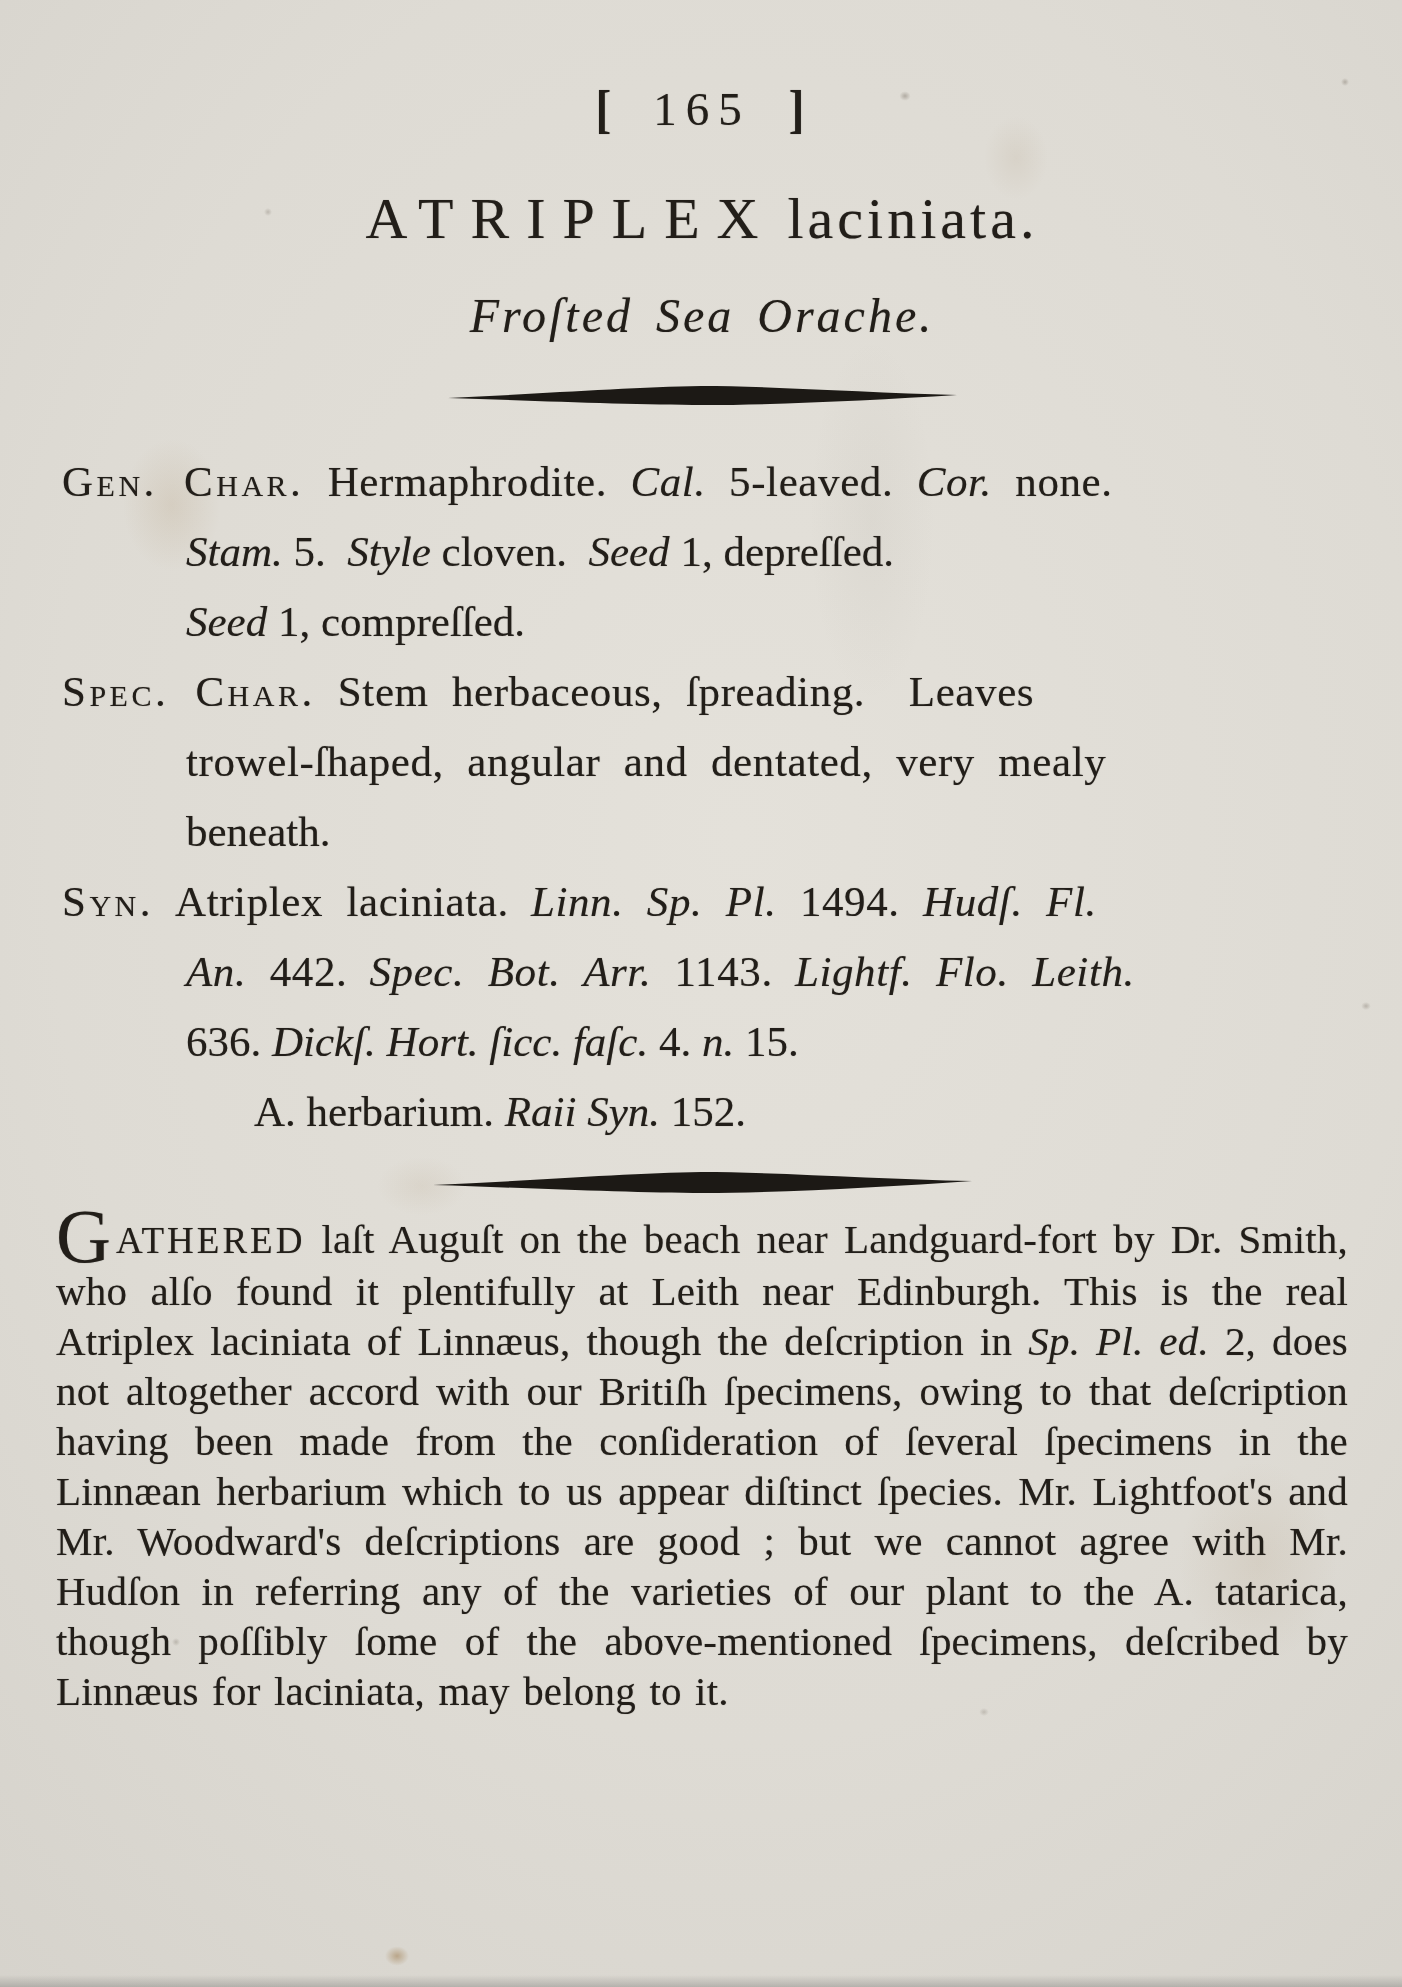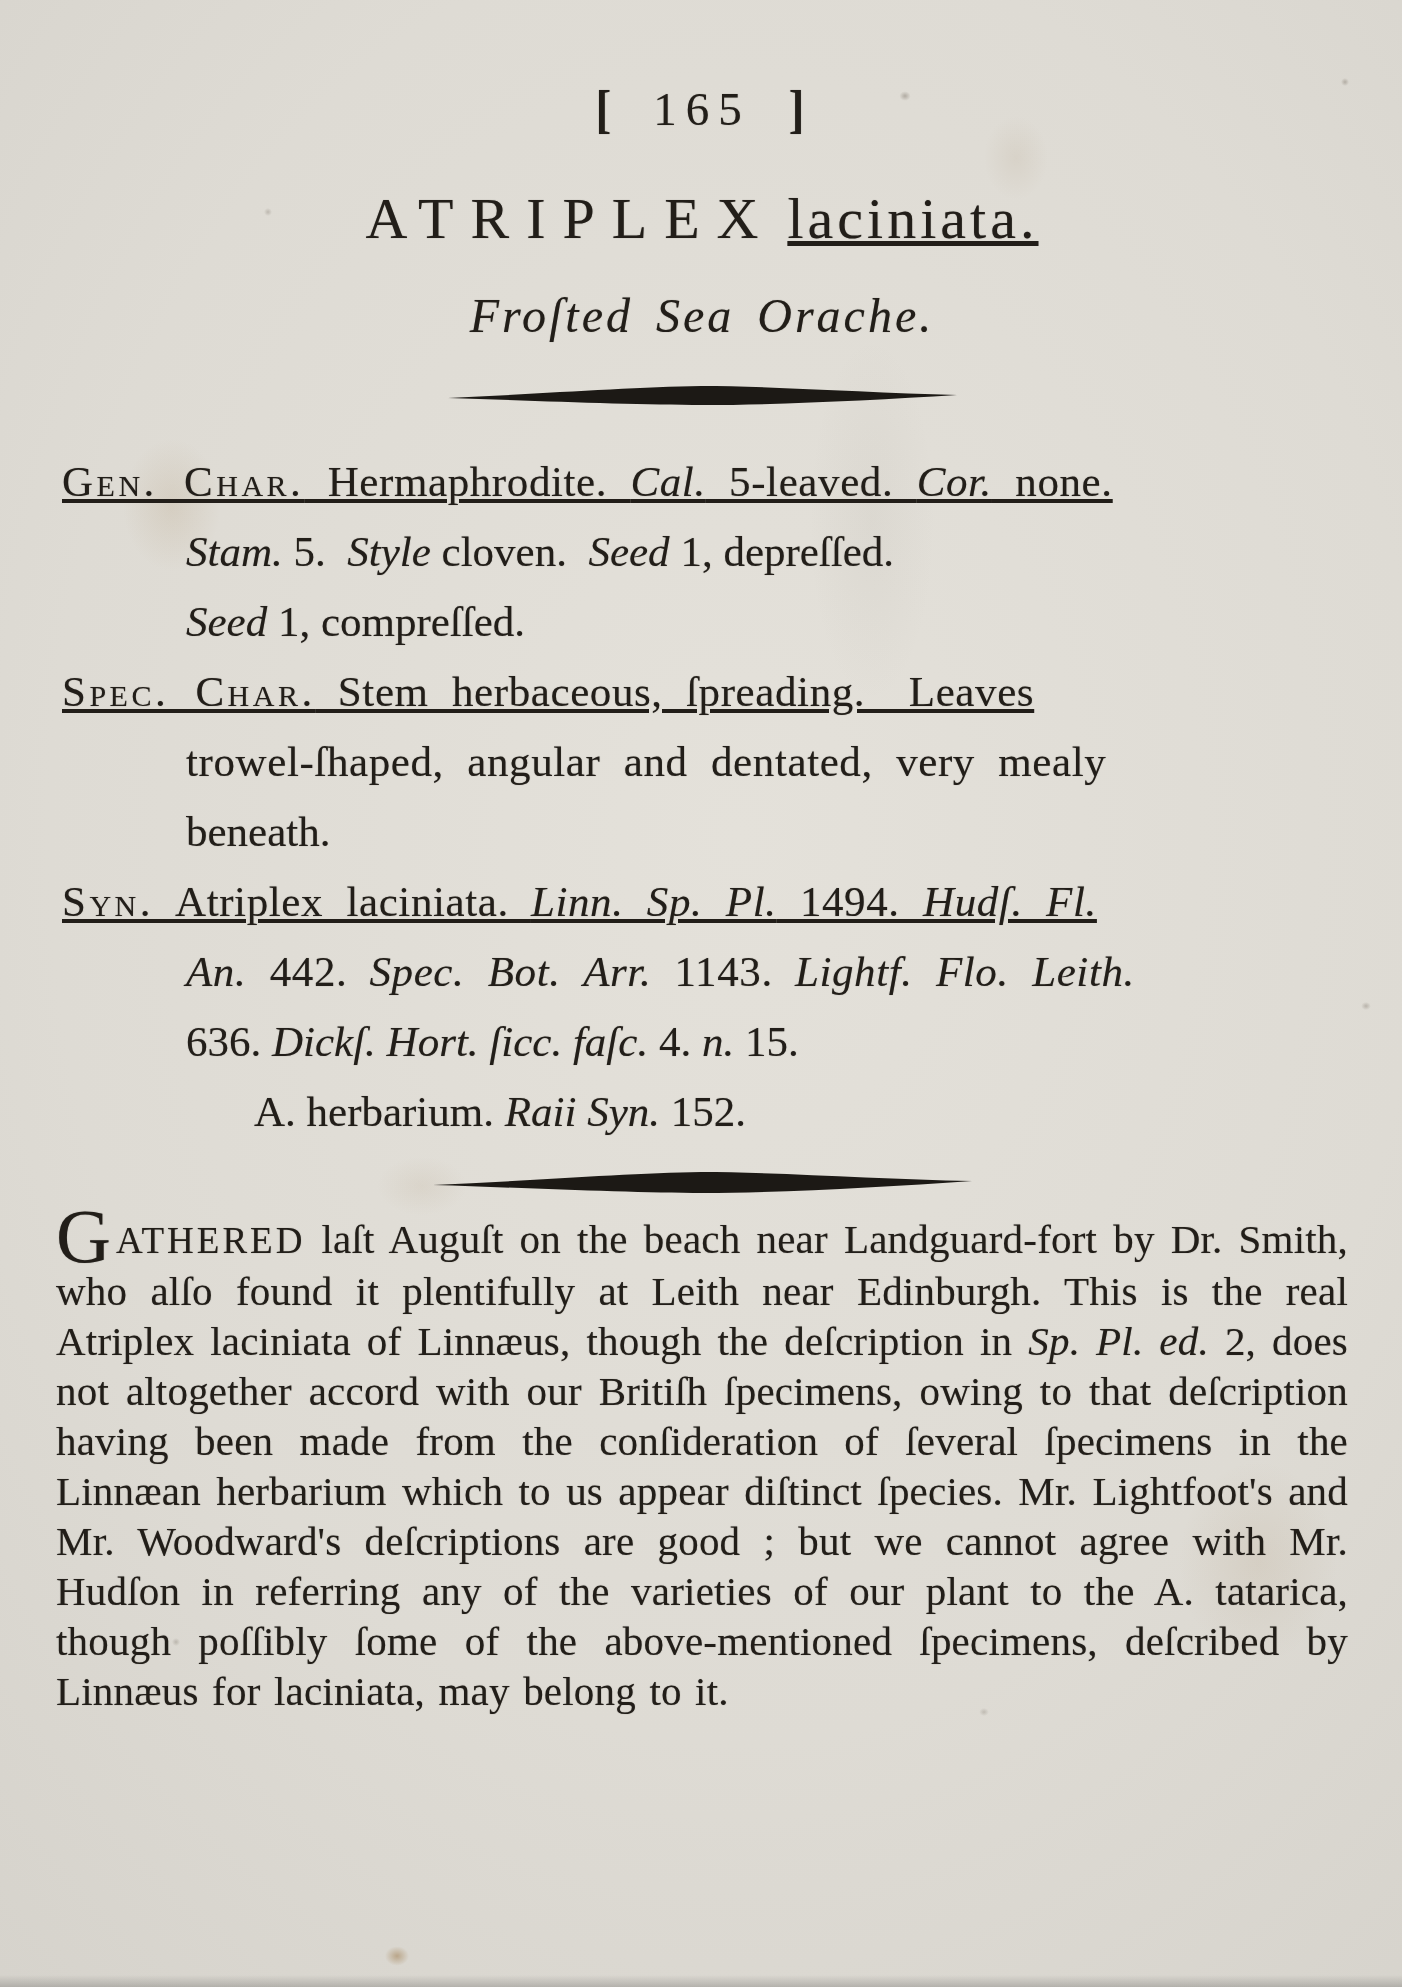--- a/index.html
+++ b/index.html
@@ -35,38 +35,38 @@
   .centered{text-align:center;}
 
   
   .pagehead{margin-top:82px;font-size:47px;letter-spacing:4px;}
   .pn-bracket{display:inline-block;margin:0 38px;font-weight:bold;transform:scaleY(1.12);}
   .pn-num{letter-spacing:9px;}
 
   
   .title{margin-top:50px;font-size:58px;line-height:66px;}
   .genus{letter-spacing:17px;}
-  .epithet{margin-left:12px;letter-spacing:4px;text-decoration:underline;}
+  .epithet{margin-left:12px;letter-spacing:4px;}
 
   
   .subtitle{margin-top:34px;font-size:48px;line-height:60px;font-style:italic;letter-spacing:3px;word-spacing:8px;}
 
   .rule{margin-top:36px;line-height:0;}
   .rule svg{display:inline-block;}
   .rule-fill{fill:#1c1915;}
 
   
   .classif{margin-top:24px;font-size:42px;line-height:52px;font-style:italic;}
   .classname{letter-spacing:12px;}
   .ordername{margin-left:34px;letter-spacing:2px;}
 
   
   .sections{margin-top:38px;font-size:43px;}
   .tline{line-height:70px;white-space:pre;}
-  .indent-0{padding-left:6px;text-decoration:underline;}
+  .indent-0{padding-left:6px;}
   .indent-1{padding-left:130px;}
   .indent-2{padding-left:198px;}
   .spread{word-spacing:12px;letter-spacing:.6px;}
   .rm{font-style:normal;}
   .it{font-style:italic;}
   .sc{font-variant:small-caps;letter-spacing:3.5px;}
 
   .rule2{margin-top:20px;}
 
   

